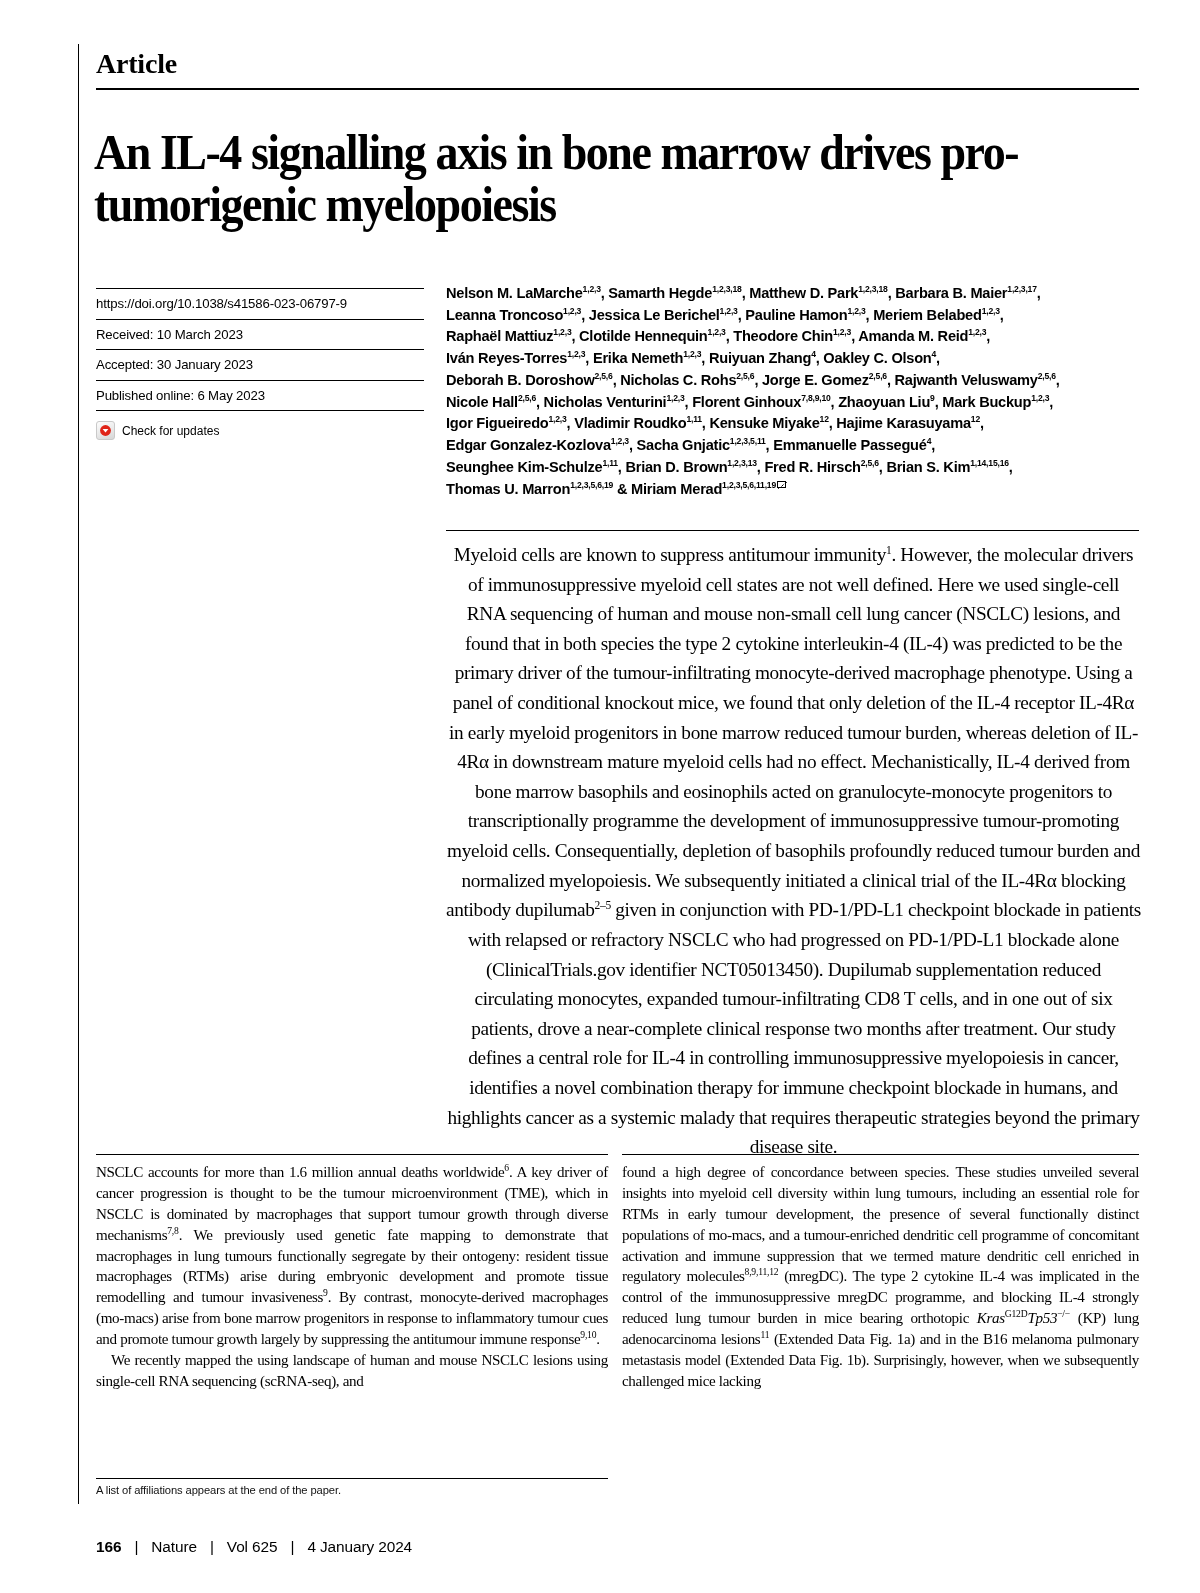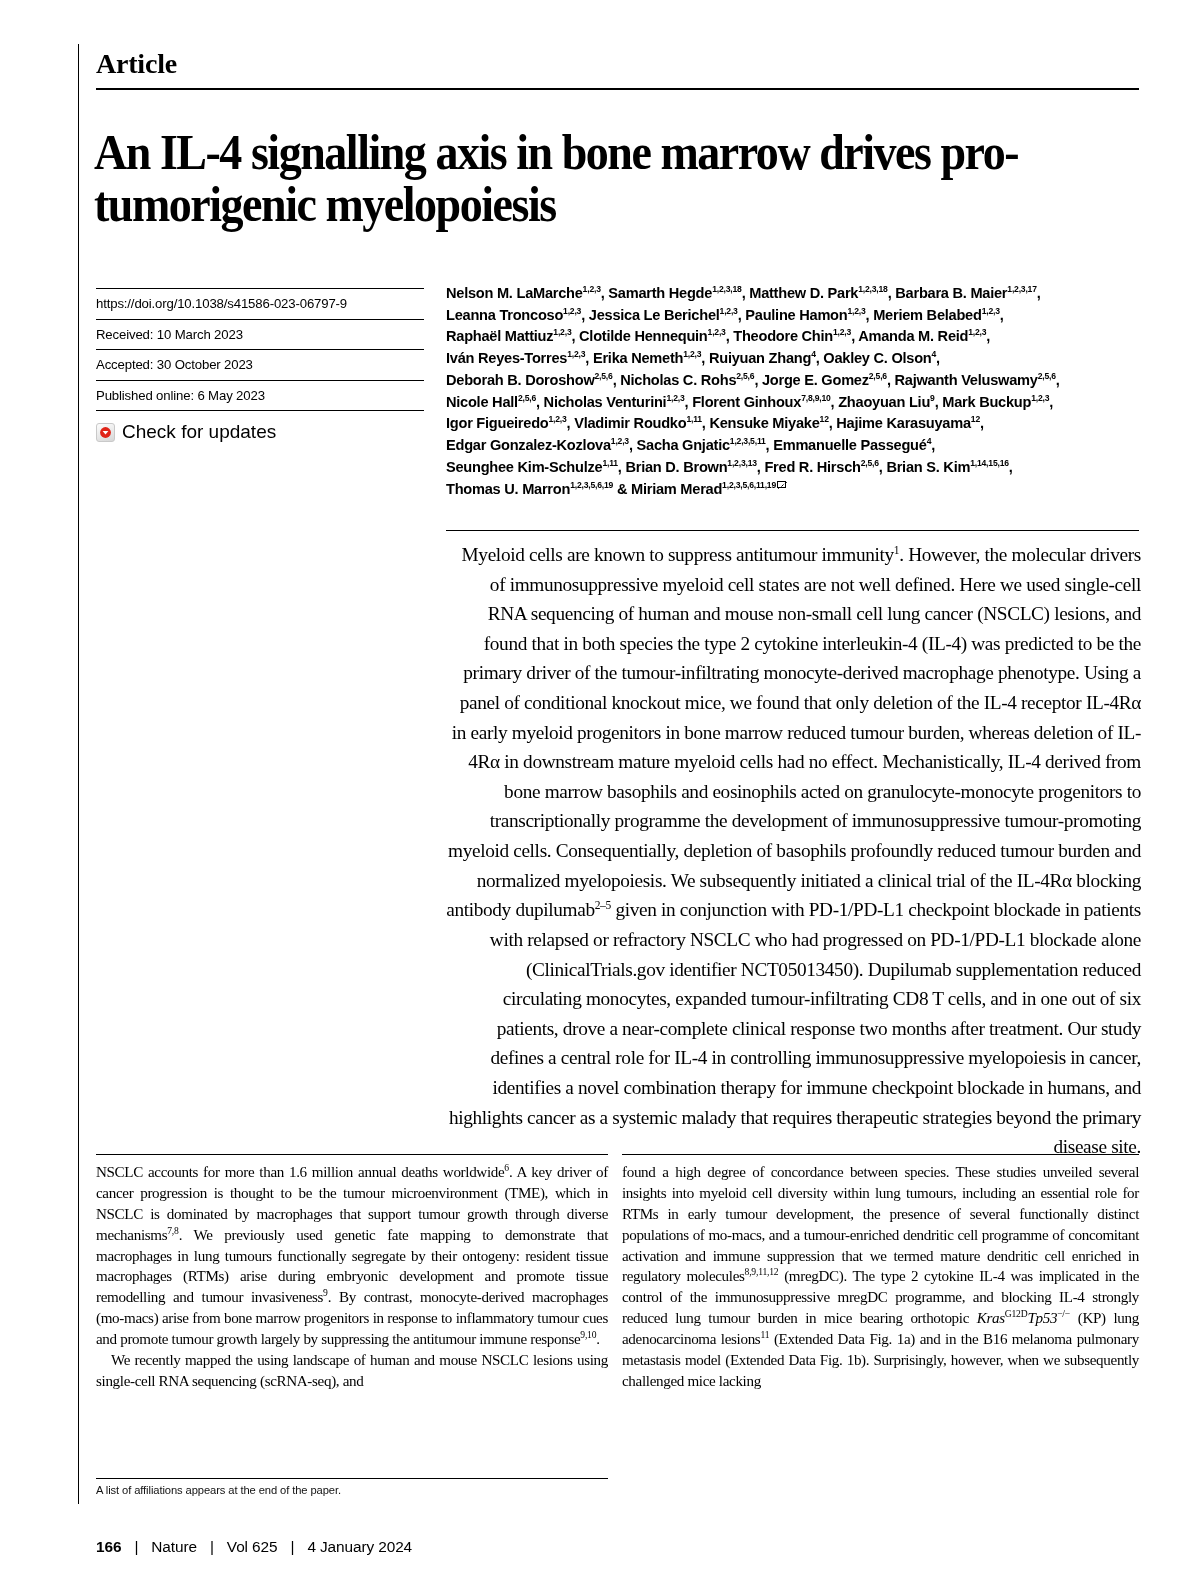--- a/index.html
+++ b/index.html
@@ -80,21 +80,21 @@
     padding: 7px 0 6px 0;
     line-height: 1.25;
     letter-spacing: -0.15px;
   }
   .meta-row.last { border-bottom: 1px solid #000; }
   .meta-updates {
     display: flex;
     align-items: center;
     gap: 7px;
     padding-top: 10px;
-    font-size: 19px;
+    font-size: 12px;
   }
   .crossmark {
     width: 17px; height: 17px;
     border-radius: 3px;
     background: linear-gradient(160deg,#fdfdfd 0%, #e9e9e9 55%, #d6d6d6 100%);
     border: 1px solid #c9c9c9;
     display: flex; align-items: center; justify-content: center;
     flex: 0 0 auto;
   }
 
@@ -144,21 +144,21 @@
   }
   .abstract {
     position: absolute;
     left: 430px;
     top: 540px;
     width: 695px;
     font-family: "Liberation Serif", serif;
     font-size: 19.3px;
     line-height: 1.535;
     letter-spacing: -0.35px;
-    text-align: right;
+    text-align: center;
   }
   .abstract sup {
     font-size: 11.5px;
     vertical-align: super;
     line-height: 0;
   }
 
   
   .body-rule {
     position: absolute;
@@ -232,21 +232,21 @@
 
   <div class="spine"></div>
 
   <div class="article-kicker">Article</div>
   <div class="kicker-rule"></div>
   <h1 class="title">An IL-4 signalling axis in bone marrow drives pro-tumorigenic myelopoiesis</h1>
 
   <div class="meta">
     <div class="meta-row">https://doi.org/10.1038/s41586-023-06797-9</div>
     <div class="meta-row">Received: 10 March 2023</div>
-    <div class="meta-row">Accepted: 30 October 2023</div>
+    <div class="meta-row">Accepted: 30 January 2023</div>
     <div class="meta-row last">Published online: 6 May 2023</div>
     <div class="meta-updates">
       <span class="crossmark">
         <svg width="13" height="13" viewBox="0 0 13 13" aria-hidden="true">
           <circle cx="6.5" cy="6.5" r="5.4" fill="#e02418"></circle>
           <path d="M3.6 5.0 L6.5 8.6 L9.4 5.0 Z" fill="#ffffff"></path>
         </svg>
       </span>
       <span>Check for updates</span>
     </div>

